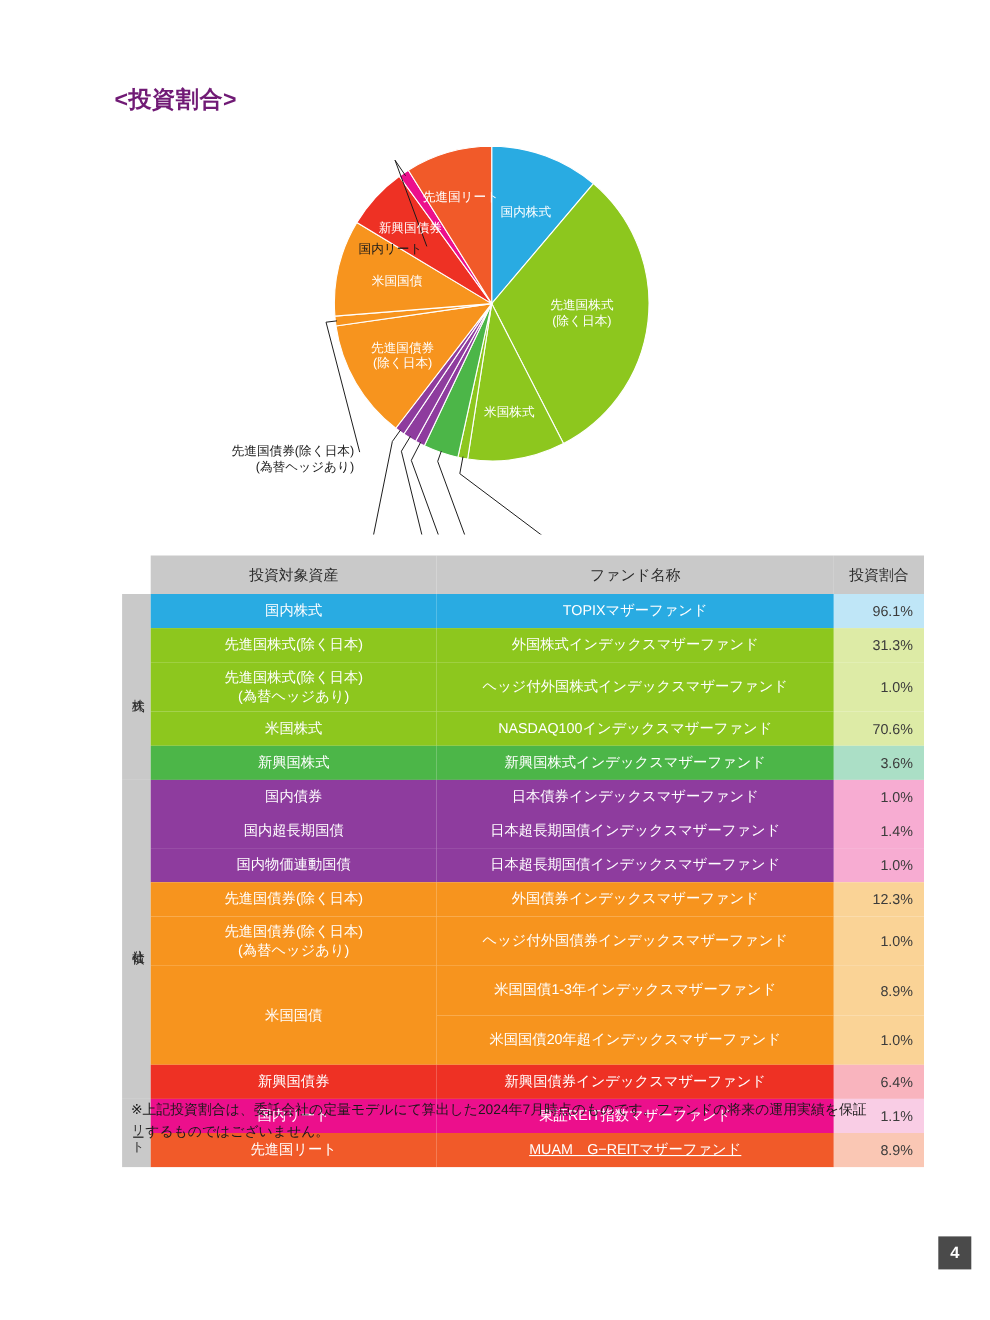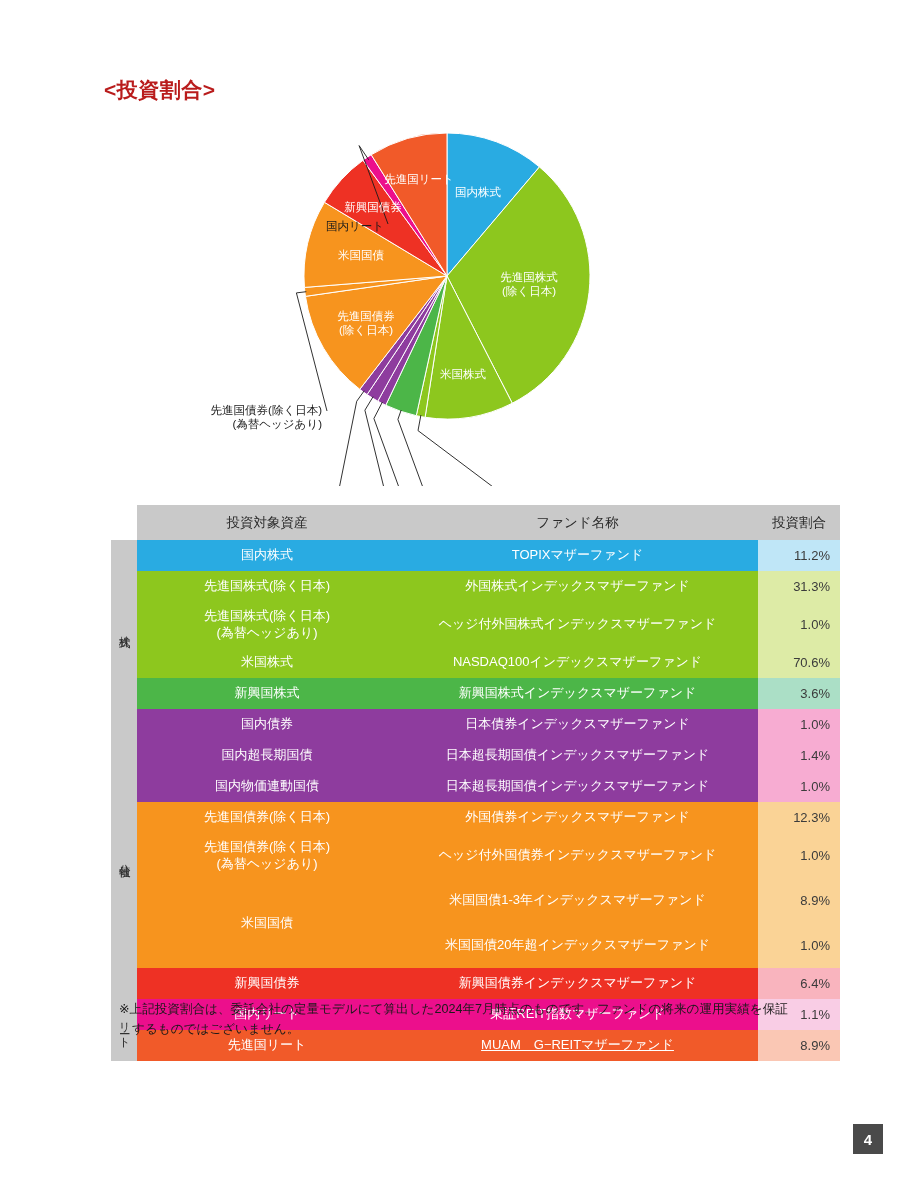--- a/index.html
+++ b/index.html
@@ -17,21 +17,21 @@
   }
 
   
   #section-title {
     position: absolute;
     left: 104px;
     top: 76px;
     font-size: 21px;
     font-weight: 700;
     letter-spacing: .5px;
-    color: #b91c1c;
+    color: #701a75;
   }
 
   
   #pie-area {
     position: absolute;
     left: 0;
     top: 96px;
     width: 900px;
     height: 390px;
   }
@@ -248,21 +248,21 @@
         <th class="hdr">投資対象資産</th>
         <th class="hdr">ファンド名称</th>
         <th class="hdr last">投資割合</th>
       </tr>
     </thead>
     <tbody id="alloc-body">
         <tr class="row-h-1">
           <td class="cat-cell" rowspan="5"><span>株式</span></td>
           <td class="asset-cell" style="background: rgb(41, 171, 226);">国内株式</td>
           <td class="fund-cell" style="background: rgb(41, 171, 226);">TOPIXマザーファンド</td>
-          <td class="pct-cell" style="background: rgb(191, 230, 247);">11.2%</td>
+          <td class="pct-cell" style="background: rgb(191, 230, 247);">96.1%</td>
         </tr>
         <tr class="row-h-1">
           <td class="asset-cell" style="background: rgb(141, 199, 30);">先進国株式(除く日本)</td>
           <td class="fund-cell" style="background: rgb(141, 199, 30);">外国株式インデックスマザーファンド</td>
           <td class="pct-cell" style="background: rgb(221, 235, 166);">31.3%</td>
         </tr>
         <tr class="row-h-2">
           <td class="asset-cell" style="background: rgb(141, 199, 30);">先進国株式(除く日本)<br>(為替ヘッジあり)</td>
           <td class="fund-cell" style="background: rgb(141, 199, 30);">ヘッジ付外国株式インデックスマザーファンド</td>
           <td class="pct-cell" style="background: rgb(221, 235, 166);">1.0%</td>

